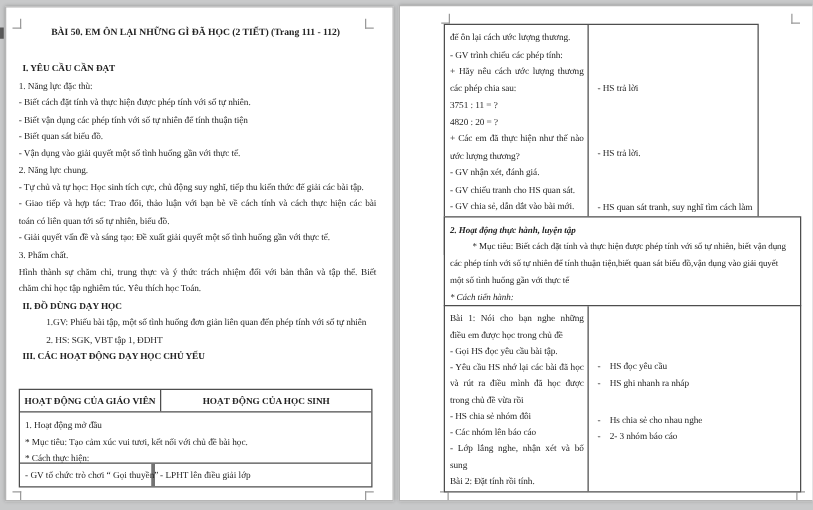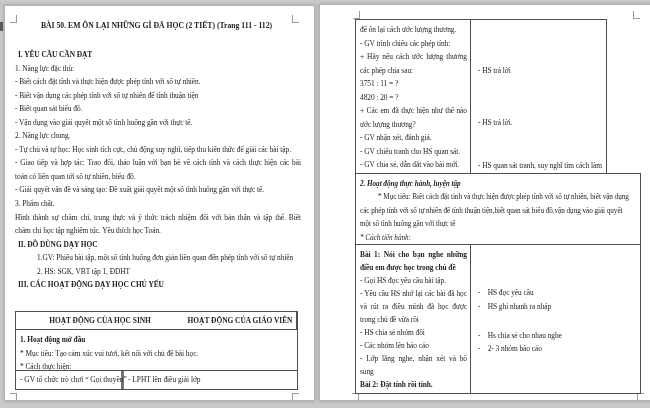--- a/index.html
+++ b/index.html
@@ -11,21 +11,21 @@
   .page-right{left:319px;top:4px;width:332px;height:395px;border-right:none;}
   
   .crop{position:absolute;width:6px;height:7px;}
   .crop.tl{border-right:1px solid #9a9a9a;border-bottom:1px solid #9a9a9a;}
   .crop.tr{border-left:1px solid #9a9a9a;border-bottom:1px solid #9a9a9a;}
   .crop.bl{border-right:1px solid #9a9a9a;border-top:1px solid #9a9a9a;}
   .crop.br{border-left:1px solid #9a9a9a;border-top:1px solid #9a9a9a;}
   .edge-artifact{position:absolute;left:0;top:22px;width:3px;height:9px;background:#5a5a5a;}
   
   .ln{white-space:pre;font-size:7.4px;line-height:13.55px;letter-spacing:-0.05px;}
-  .b{font-weight:bold;}
+  .b{font-weight:normal;}
   .bi{font-weight:bold;font-style:italic;}
   .i{font-style:italic;}
   .ind{padding-left:22px;}
   .ind2{padding-left:18px;}
   .j{text-align:justify;text-align-last:justify;width:100%;}
   
   .lp-title{position:absolute;left:10px;top:15px;width:283px;text-align:center;
             font-weight:bold;font-size:7.7px;white-space:nowrap;}
   .lp-body{position:absolute;left:10px;top:42px;width:286px;}
   .lp-body .h{font-weight:bold;padding-left:3px;}
@@ -88,22 +88,22 @@
         <div class="ln j">Hình thành sự chăm chỉ, trung thực và ý thức trách nhiệm đối với bản thân và tập thể. Biết</div>
         <div class="ln">chăm chỉ học tập nghiêm túc. Yêu thích học Toán.</div>
         <div class="ln h">II. ĐỒ DÙNG DẠY HỌC</div>
         <div class="ln ind">1.GV: Phiếu bài tập, một số tình huống đơn giản liên quan đến phép tính với số tự nhiên</div>
         <div class="ln ind">2. HS: SGK, VBT tập 1, ĐDHT</div>
         <div class="ln h">III. CÁC HOẠT ĐỘNG DẠY HỌC CHỦ YẾU</div>
       </div>
 
     <div class="lp-table">
       <div class="lp-hrow">
+        <div class="lp-hcell c1">HOẠT ĐỘNG CỦA GIÁO VIÊN</div>
         <div class="lp-hcell c2">HOẠT ĐỘNG CỦA HỌC SINH</div>
-        <div class="lp-hcell c1">HOẠT ĐỘNG CỦA GIÁO VIÊN</div>
       </div>
       <div class="lp-merged">
           <div class="ln b">1. Hoạt động mở đầu</div>
           <div class="ln">* Mục tiêu: Tạo cảm xúc vui tươi, kết nối với chủ đề bài học.</div>
           <div class="ln">* Cách thực hiện:</div>
         </div>
       <div class="lp-lastrow">
         <div class="lp-lcell cellln">- GV tổ chức trò chơi “ Gọi thuyền”</div>
         <div class="lp-rcell cellln">- LPHT lên điều giải lớp</div>
       </div>

